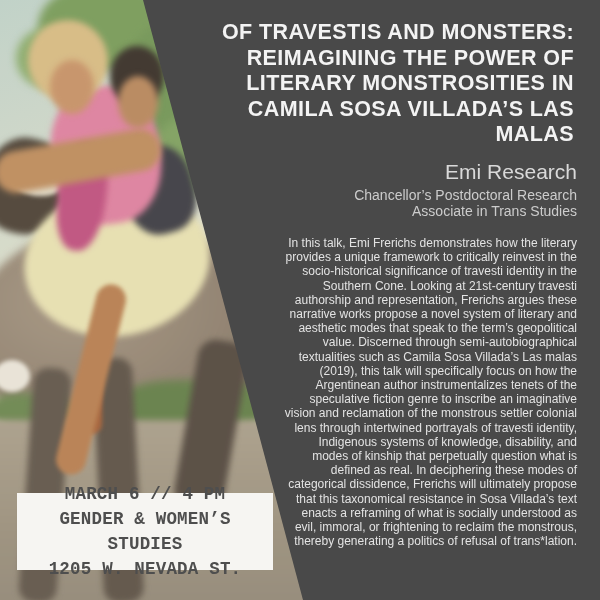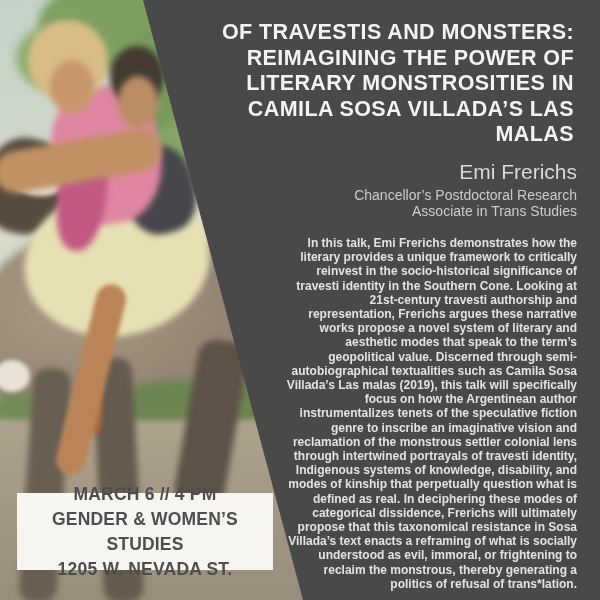--- a/index.html
+++ b/index.html
@@ -52,27 +52,27 @@
   .speaker{
     position:absolute;top:160px;right:23px;font-size:21px;font-weight:400;
     color:var(--speaker,#d9d9d9);text-align:right;
   }
   .role{
     position:absolute;top:188px;right:23px;font-size:14px;line-height:15.5px;
     color:var(--role,#cccccc);text-align:right;white-space:pre-line;
   }
   .abstract{
     position:absolute;top:236px;right:23px;width:296px;margin:0;
-    font-size:12px;line-height:14.2px;font-weight:700;
+    font-size:12px;line-height:14.2px;font-weight:400;
     color:var(--abstract,#e3e3e3);text-align:right;
   }
   
   .event-box{
     position:absolute;left:17px;top:493px;width:256px;height:77px;z-index:4;
-    background:var(--box_bg,#f6f5f2);display:flex;align-items:center;justify-content:center;
+    background:var(--box_bg,#f6f5f2);display:flex;align-items:center;justify-content:center;font-family:Liberation Mono, monospace;
   }
   .event-lines{
     font-size:17.5px;line-height:25px;font-weight:700;letter-spacing:0.2px;
     color:var(--box_text,#4e4e4e);text-align:center;white-space:pre-line;
   }
 </style>
 </head>
 <body>
 
 <div class="poster">
@@ -108,21 +108,21 @@
   </div>
 
   <div class="panel"></div>
 
   <div class="content">
     <h1 class="title">OF TRAVESTIS AND MONSTERS:
 REIMAGINING THE POWER OF
 LITERARY MONSTROSITIES IN
 CAMILA SOSA VILLADA’S LAS
 MALAS</h1>
-    <div class="speaker">Emi Frerichs</div>
+    <div class="speaker">Emi Research</div>
     <div class="role">Chancellor’s Postdoctoral Research
 Associate in Trans Studies</div>
     <p class="abstract">In this talk, Emi Frerichs demonstrates how the literary provides a unique framework to critically reinvest in the socio-historical significance of travesti identity in the Southern Cone. Looking at 21st-century travesti authorship and representation, Frerichs argues these narrative works propose a novel system of literary and aesthetic modes that speak to the term’s geopolitical value. Discerned through semi-autobiographical textualities such as Camila Sosa Villada’s Las malas (2019), this talk will specifically focus on how the Argentinean author instrumentalizes tenets of the speculative fiction genre to inscribe an imaginative vision and reclamation of the monstrous settler colonial lens through intertwined portrayals of travesti identity, Indigenous systems of knowledge, disability, and modes of kinship that perpetually question what is defined as real. In deciphering these modes of categorical dissidence, Frerichs will ultimately propose that this taxonomical resistance in Sosa Villada’s text enacts a reframing of what is socially understood as evil, immoral, or frightening to reclaim the monstrous, thereby generating a politics of refusal of trans*lation.</p>
   </div>
 
   <div class="event-box">
     <div class="event-lines">MARCH 6 // 4 PM
 GENDER &amp; WOMEN’S STUDIES
 1205 W. NEVADA ST.</div>
   </div>

